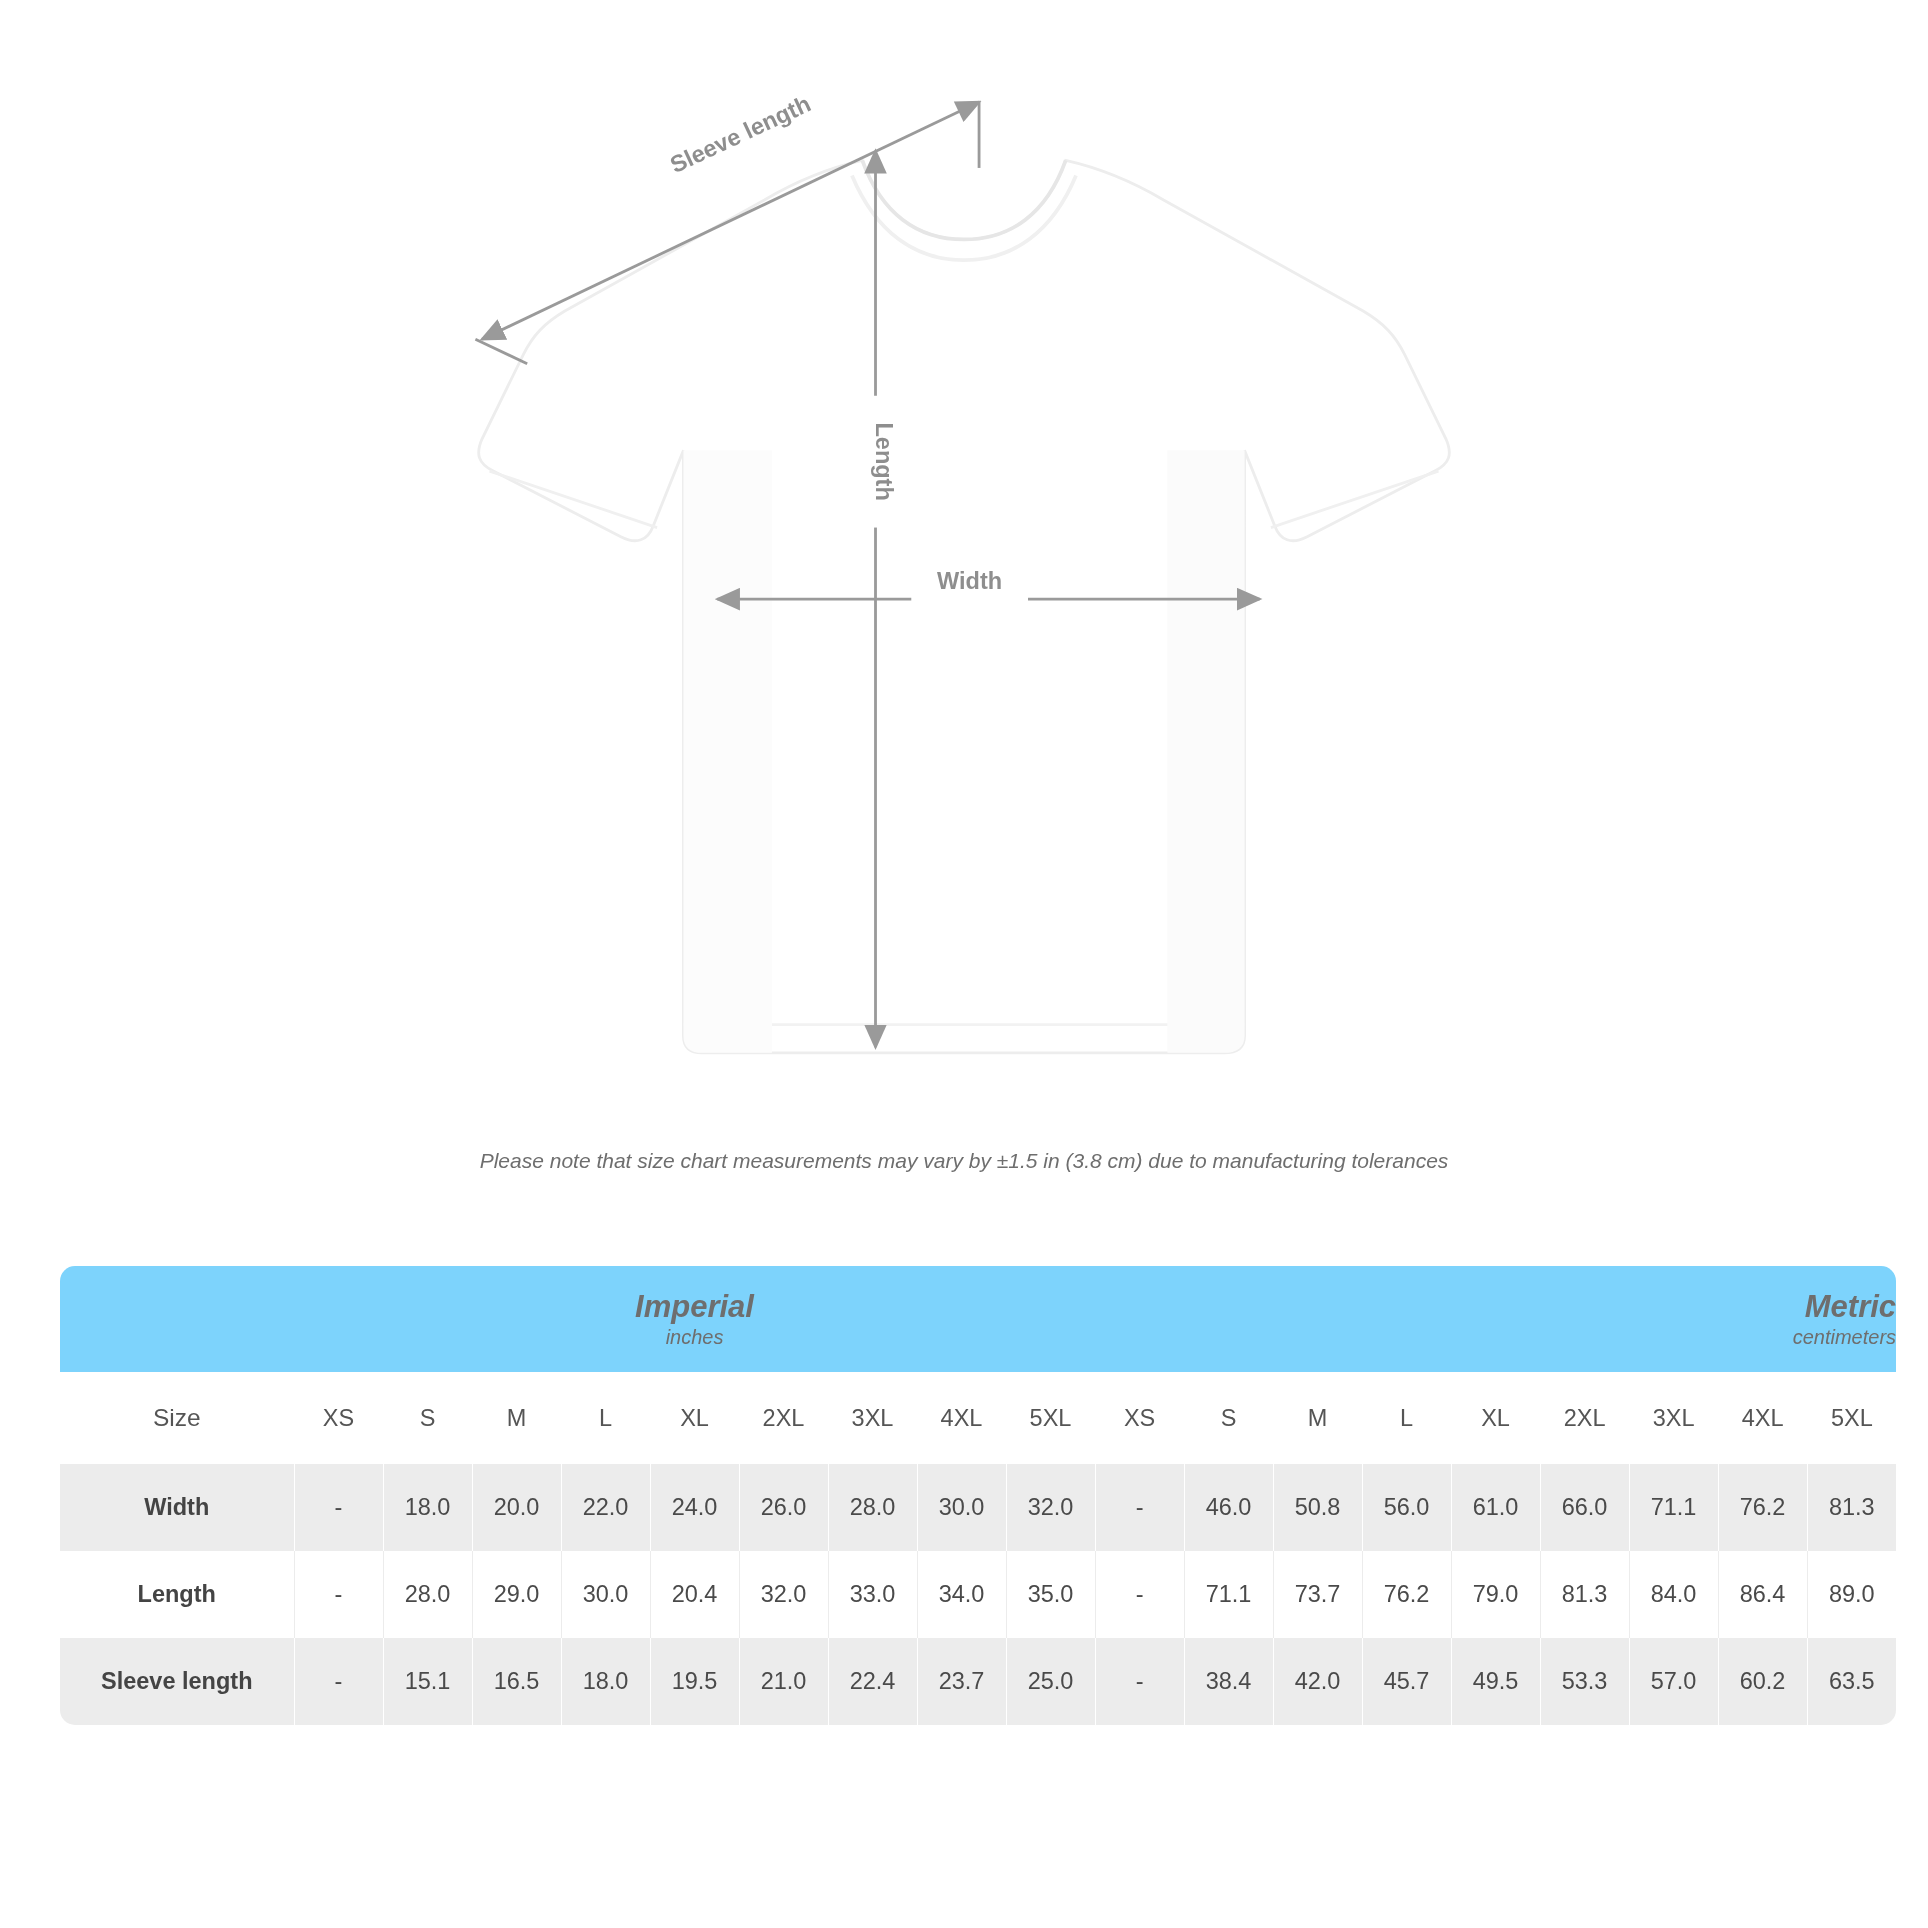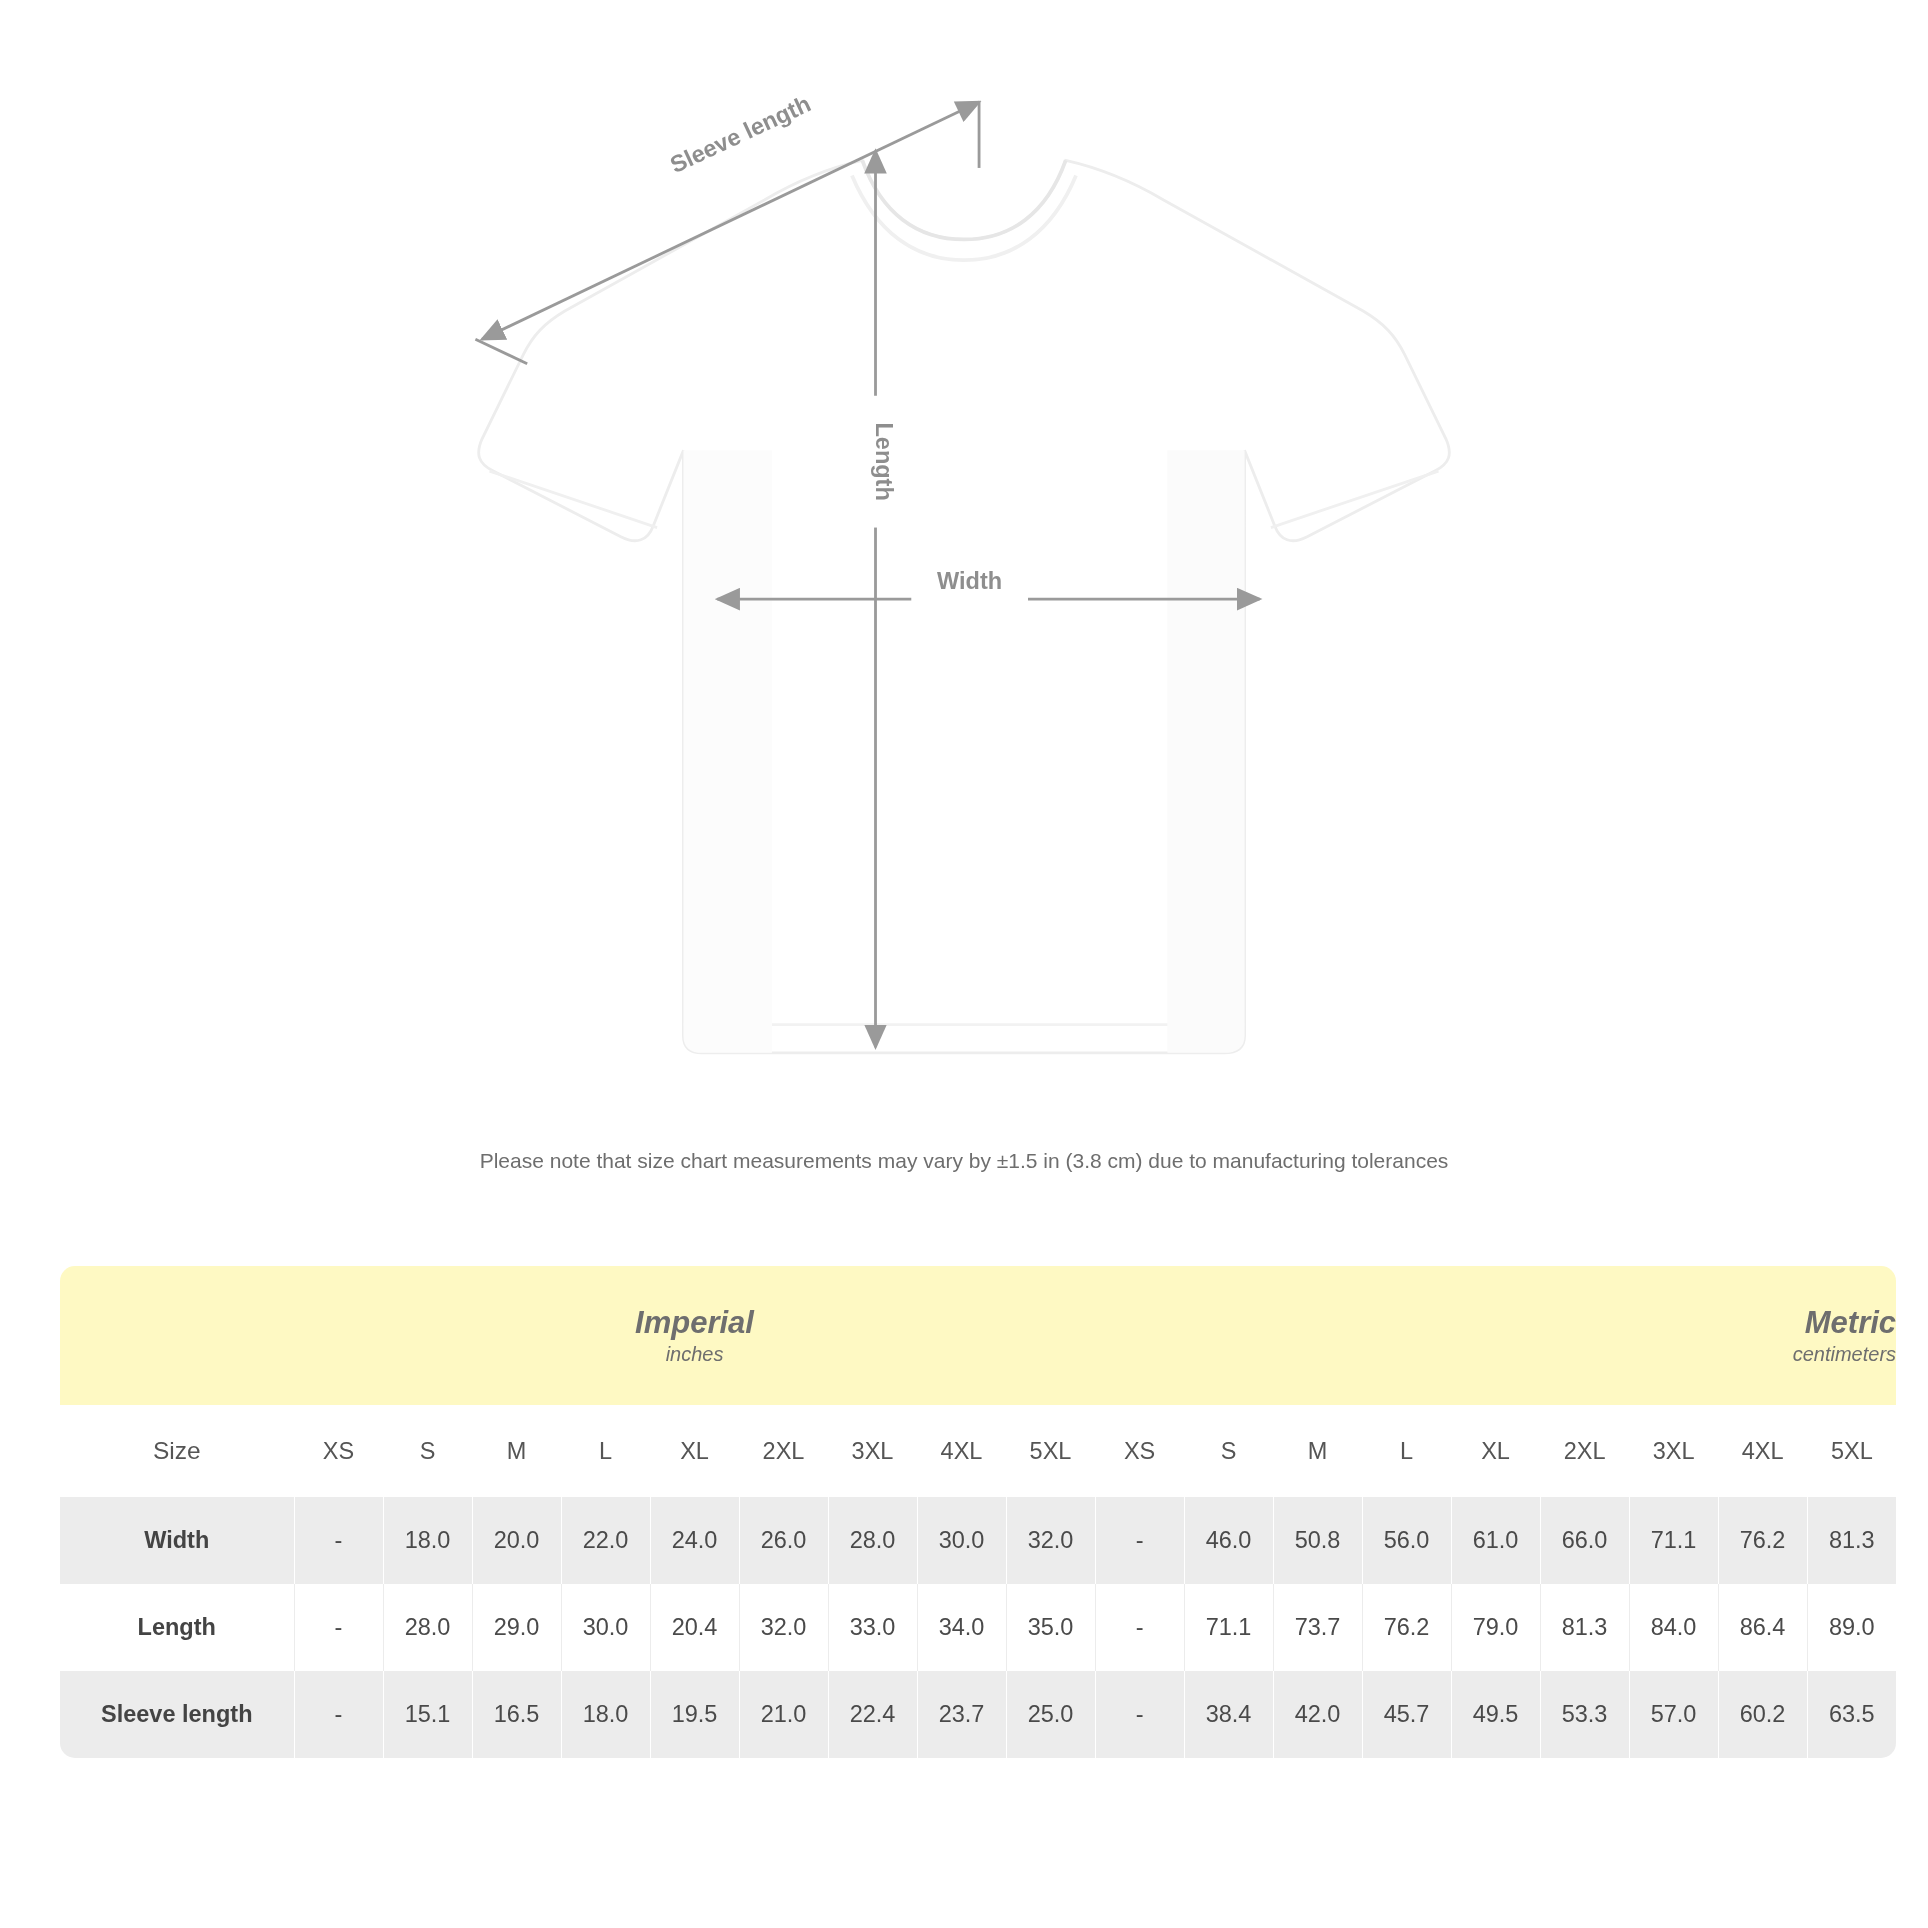--- a/index.html
+++ b/index.html
@@ -36,20 +36,21 @@
   .chart-title {
     font-size: 39px;
     font-weight: bold;
     color: #222222;
     letter-spacing: 0.2px;
     margin: 0;
   }
   .chart-note {
     margin-top: 19px;
     font-size: 21px;
+    font-style: italic;
     color: #6e6e6e;
   }
 
   
   .table-wrap {
     position: absolute;
     top: 1266px;
     left: 60px;
     width: 1808px;
   }
@@ -58,22 +59,22 @@
     border-collapse: collapse;
     table-layout: fixed;
   }
   table.size-table td, table.size-table th {
     padding: 0;
     margin: 0;
   }
 
   
   .grp-row td {
-    background: #fef9c3;
-    height: 139px;
+    background: #7dd3fc;
+    height: 106px;
     vertical-align: middle;
     text-align: center;
   }
   .grp-row td.first { border-top-left-radius: 15px; }
   .grp-row td.last  { border-top-right-radius: 15px; text-align: right; }
   .grp-title {
     font-size: 31px;
     font-weight: bold;
     font-style: italic;
     color: #6e6e6e;

